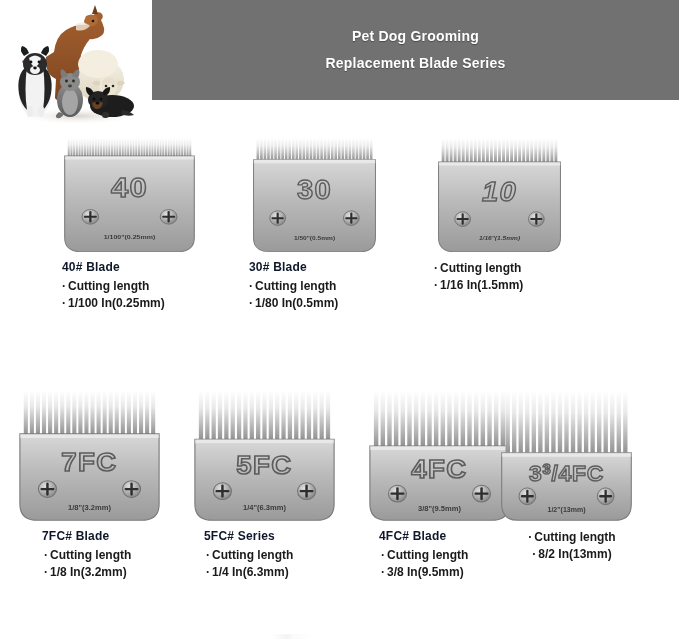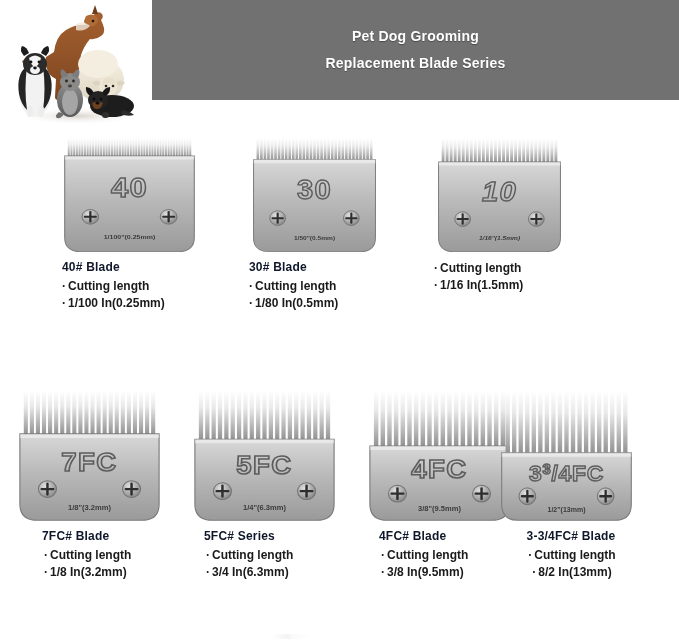--- a/index.html
+++ b/index.html
@@ -634,21 +634,21 @@
     </g>
 
     <text x="50" y="90.7" text-anchor="middle" font-family="Liberation Sans, sans-serif" font-size="5.2" font-weight="bold" fill="#3a3a3a">1/4"(6.3mm)</text>
   </svg>
         </div>
     </div>
     <div class="cap">
       <div class="cap-title" style="margin-left:17px;">5FC# Series</div>
       <div class="cap-lines" style="margin-left:19px;">
         <div class="cap-line">Cutting length</div>
-        <div class="cap-line">3/4 In(6.3mm)</div>
+        <div class="cap-line">1/4 In(6.3mm)</div>
       </div>
     </div>
   </div>
 
   <div class="cell" style="left:362px; width:175px;">
     <div class="blade-wrap" style="width:145px; height:135px; margin:0 0 0 5px;">
       <div class="blade">
   <svg viewBox="0 0 100 100" preserveAspectRatio="none">
     <defs>
       <linearGradient id="tg5" x1="0" y1="0" x2="0" y2="1">
@@ -776,21 +776,20 @@
     <g>
       <circle cx="79" cy="80.2" r="6.2" fill="url(#sc6)" stroke="#6f6f6f" stroke-width="0.7"></circle>
       <path d="M79 76.2 L79 84.2 M75 80.2 L83 80.2" stroke="#2e2e2e" stroke-width="1.7" stroke-linecap="round"></path>
     </g>
 
     <text x="50" y="92.2" text-anchor="middle" font-family="Liberation Sans, sans-serif" font-size="5.2" font-weight="bold" fill="#3a3a3a">1/2"(13mm)</text>
   </svg>
         </div>
     </div>
     <div class="cap">
-      <div class="cap-title" style="margin-left:0px;">3-3/4FC# Blade</div>
       <div class="cap-lines" style="margin-left:2px;">
         <div class="cap-line">Cutting length</div>
         <div class="cap-line">8/2 In(13mm)</div>
       </div>
     </div>
   </div>
 </div>
 
 <div id="bottom-artifact"></div>
 

